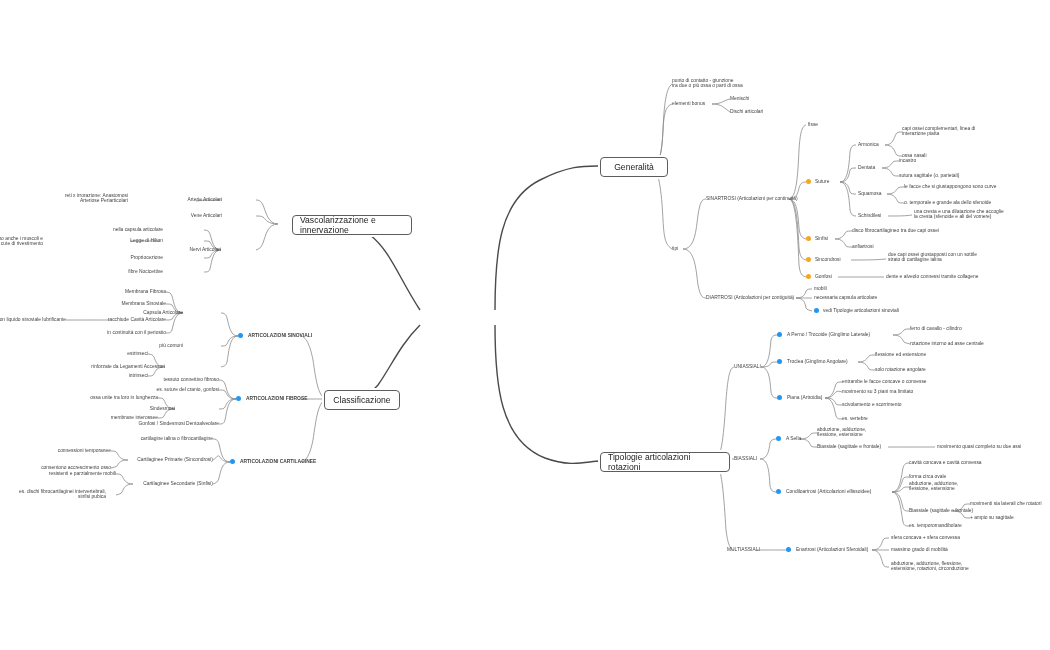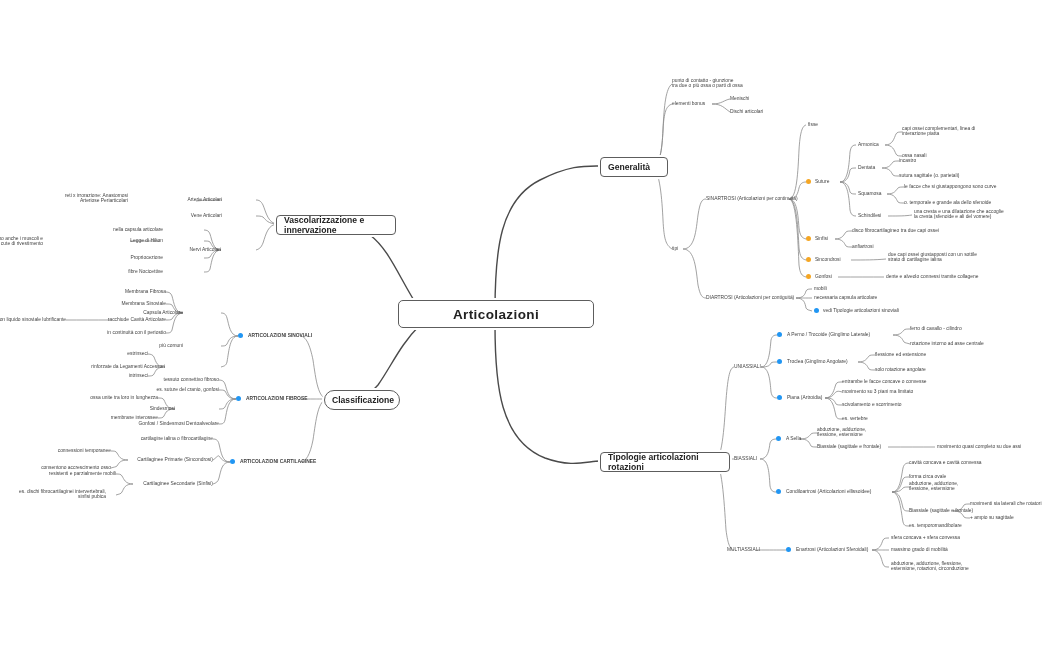--- a/index.html
+++ b/index.html
@@ -12,22 +12,22 @@
 
   
   .root{
     position:absolute;border:1.5px solid #5d5d5d;border-radius:5px;background:#fff;
     font-weight:bold;font-size:13.5px;color:#222;letter-spacing:.4px;
     display:flex;align-items:center;justify-content:center;
     box-shadow:0 0 0 2px #fff;
   }
   .mainbox{
     position:absolute;border:1.3px solid #5d5d5d;border-radius:4px;background:#fff;
-    font-weight:bold;font-size:8.6px;color:#222;
-    display:flex;align-items:center;padding:0 7px;
+    font-weight:normal;font-size:8.6px;color:#222;
+    display:flex;align-items:center;justify-content:center;padding:0 7px;
     box-shadow:0 0 0 2px #fff;
   }
   .lbl{position:absolute;font-size:4.9px;white-space:pre;color:#3f3f3f;}
   .lbl.b{font-weight:bold;}
   .lbl.r{text-align:right;}
   .dot{position:absolute;width:5px;height:5px;border-radius:50%;}
   .dot.blue{background:#2196f3;}
   .dot.orange{background:#f5a623;}
 </style>
 </head>
@@ -168,31 +168,28 @@
 
     <path d="M953,511 C961,511 962,508 964,505 C965,504 967,504 970,504"></path>
     <path d="M953,511 C961,511 962,514 964,517 C965,518 967,518 970,518"></path>
 
     <path d="M757,550 C770,550 778,550 786,550"></path>
     <path d="M872,550 C880,550 881,545 883,540 C884,538 886,538 889,538"></path>
     <path d="M872,550 C880,550 881,550 883,550 C884,550 886,550 889,550"></path>
     <path d="M872,550 C880,550 881,558 883,564 C884,567 886,567 889,567"></path>
   </svg>
 
-  <div class="root" style="left:398px;top:300px;width:194px;height:26px;">
-    <span>Articolazioni</span>
-  </div>
 
   <div class="mainbox" style="left:600px;top:157px;width:52px;height:18px;">
     <span>Generalità</span>
   </div>
-  <div class="mainbox" style="left:276px;top:215px;width:104px;height:18px;">
+  <div class="mainbox" style="left:292px;top:215px;width:104px;height:18px;">
     <span>Vascolarizzazione e innervazione</span>
   </div>
-  <div class="mainbox" style="left:324px;top:390px;width:60px;height:18px;border-radius:10px;">
+  <div class="mainbox" style="left:324px;top:390px;width:60px;height:18px;">
     <span>Classificazione</span>
   </div>
   <div class="mainbox" style="left:600px;top:452px;width:114px;height:18px;">
     <span>Tipologie articolazioni rotazioni</span>
   </div>
 
   <div class="lbl" style="left:672px;top:78px;">punto di contatto - giunzione
 tra due o più ossa o parti di ossa</div>
   <div class="lbl" style="left:672px;top:101px;">elementi bonus</div>
   <div class="lbl" style="left:730px;top:96px;">Menischi</div>

